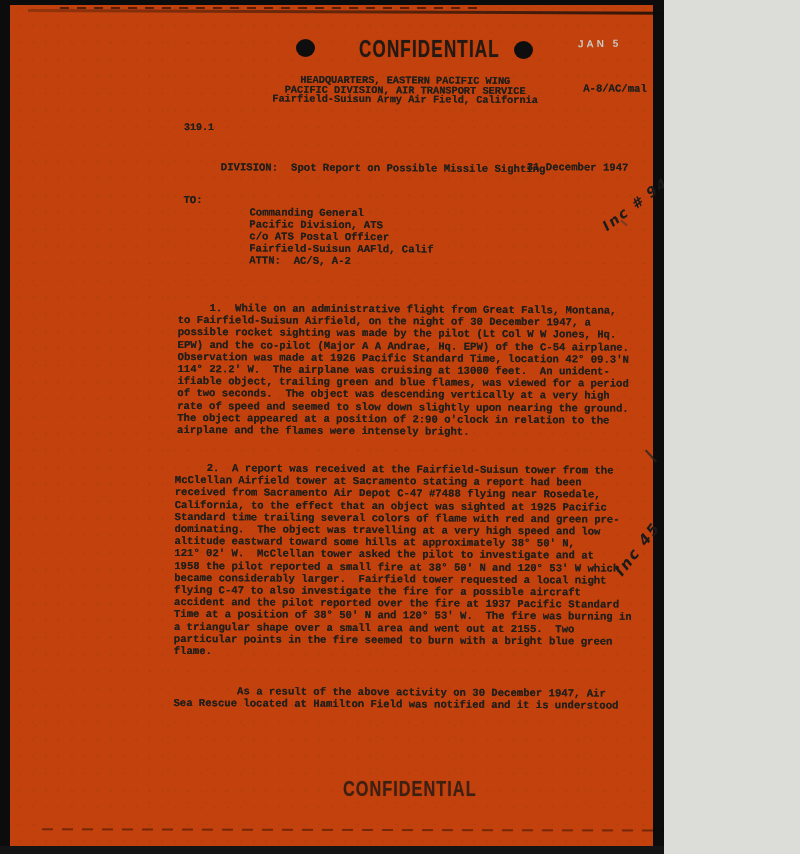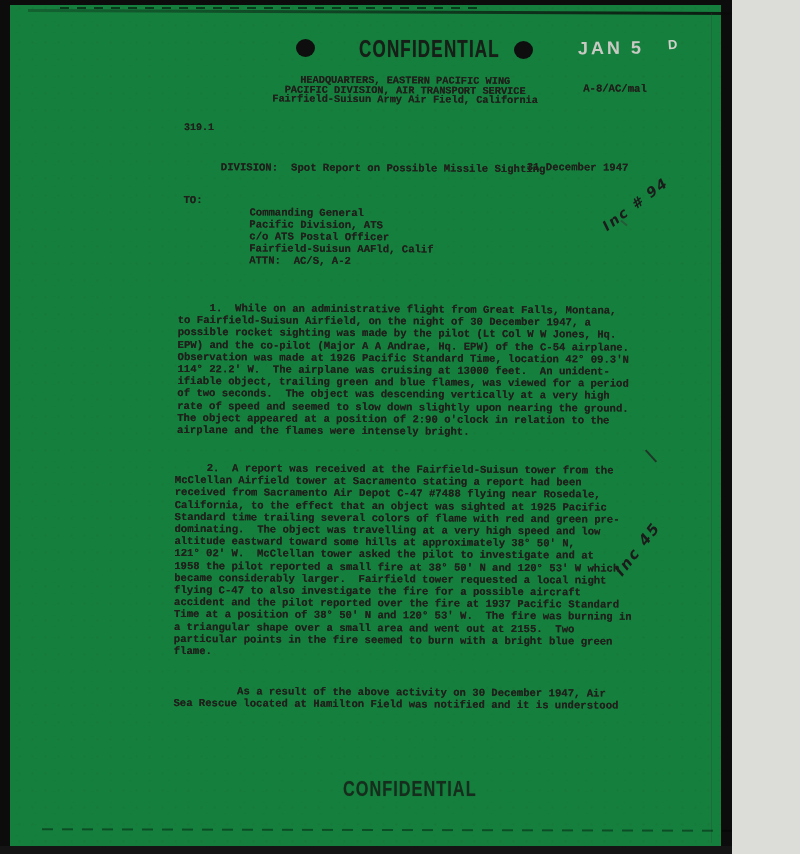--- a/index.html
+++ b/index.html
@@ -1,18 +1,18 @@
 <!DOCTYPE html>
 <html><head>
 <meta charset="utf-8">
 <style>
   html,body{margin:0;padding:0;background:#dcdcd8;}
   .page{
-    position:relative;width:732px;height:854px;overflow:hidden;
-    background:#15803d;
+    position:relative;width:664px;height:854px;overflow:hidden;
+    background:#c2410c;
     font-family:"Liberation Mono","DejaVu Sans Mono",monospace;
   }
   .page::before{ 
     content:"";position:absolute;inset:0;pointer-events:none;
     background-image:
       radial-gradient(rgba(40,40,35,0.06) 1px, transparent 1.4px),
       radial-gradient(rgba(40,40,35,0.045) 1px, transparent 1.3px);
     background-size:13px 17px, 19px 11px;
     background-position:0 0, 7px 5px;
   }
@@ -45,21 +45,21 @@
     position:absolute;font-family:"Liberation Sans","DejaVu Sans",sans-serif;
     font-weight:bold;color:#171715;white-space:nowrap;
   }
   .stamp-top{left:359px;top:35px;font-size:23px;letter-spacing:1.6px;transform:scaleX(0.74) scaleY(1.04);transform-origin:left top;opacity:.93;text-shadow:0 0 1px rgba(20,20,20,.6);}
   .stamp-bottom{left:343px;top:776px;font-size:22px;letter-spacing:1.4px;transform:scaleX(0.74);transform-origin:left top;opacity:.78;text-shadow:0 0 1px rgba(20,20,20,.5);}
   .dot{position:absolute;width:19px;height:18px;border-radius:50%;background:#0e0e0e;}
   .dot-left{left:296px;top:39px;}
   .dot-right{left:514px;top:41px;}
   .received{
     position:absolute;left:578px;top:38px;color:#c9c9c3;
-    font-family:"Liberation Sans",sans-serif;font-weight:bold;font-size:18px;
+    font-family:"Liberation Sans",sans-serif;font-weight:bold;font-size:10px;
     letter-spacing:3px;transform:rotate(-0.8deg);white-space:nowrap;
   }
   .received-frag{position:absolute;left:668px;top:37px;color:#d2d2cc;font-family:"Liberation Sans",sans-serif;font-weight:bold;font-size:13px;transform:rotate(-4deg);}
   
   .typed-layer{position:absolute;inset:0;transform:rotate(0.35deg);transform-origin:190px 120px;}
   .typed{
     position:absolute;color:#201f1b;font-weight:bold;white-space:pre;
     font-size:10.6px;line-height:12.2px;letter-spacing:0;
     text-shadow:0 0 0.5px rgba(32,31,27,0.85);
   }

